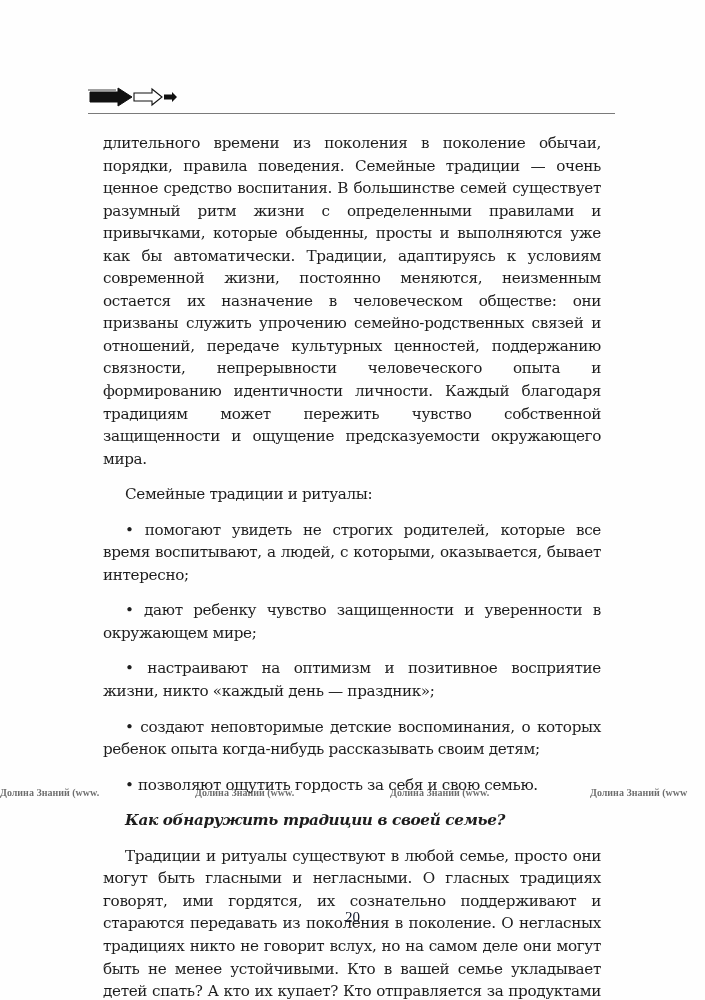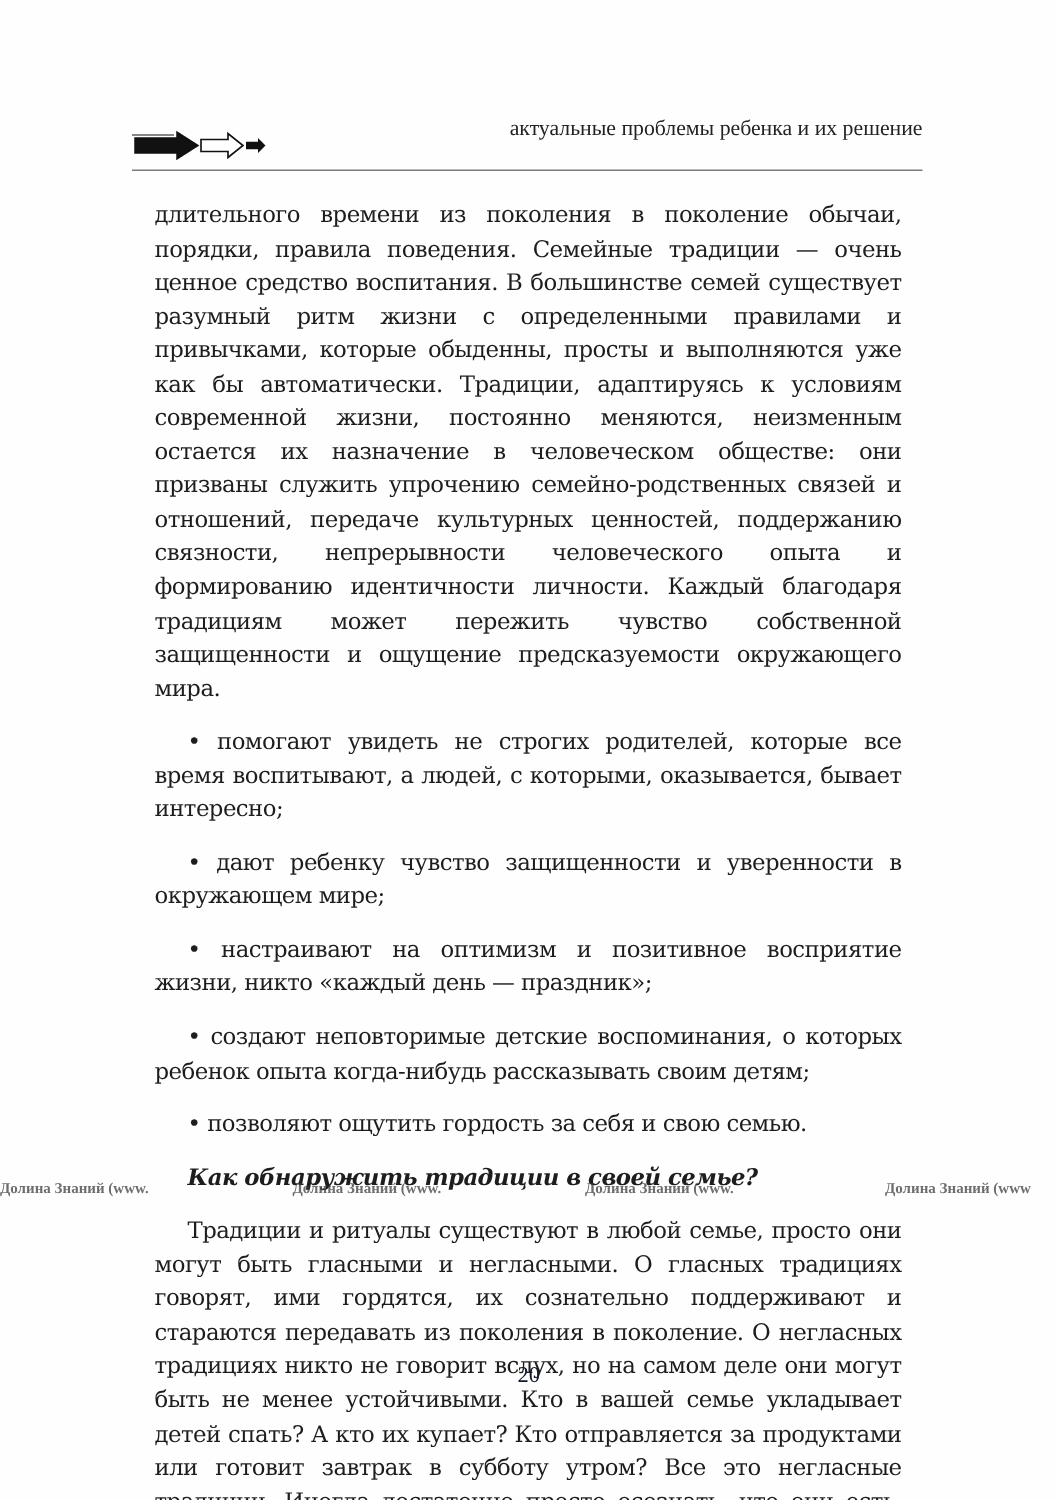--- a/index.html
+++ b/index.html
@@ -33,27 +33,27 @@
 <div class="page">
 
   <div class="header">
     <svg class="header-arrows" viewBox="0 0 100 20" width="100" height="20">
       <path d="M2 5 L30 5 L30 1 L44 10 L30 19 L30 15 L2 15 Z" fill="#111" stroke="#111" stroke-width="1"></path>
       <path d="M0 3 L28 3" stroke="#111" stroke-width="0.8" fill="none"></path>
       <path d="M46 6 L64 6 L64 2 L74 10 L64 18 L64 14 L46 14 Z" fill="#fff" stroke="#111" stroke-width="1.1"></path>
       <path d="M76 7.5 L84 7.5 L84 5 L89 10 L84 15 L84 12.5 L76 12.5 Z" fill="#111"></path>
     </svg>
     <div class="header-title">
-      <div>актуальные проблемы ребенка и их решение</div>
     </div>
   </div>
   <div class="header-rule"></div>
 
   <div class="body-text">
     <p>длительного времени из поколения в поколение обычаи, порядки, правила поведения. Семейные традиции — очень ценное средство воспитания. В большинстве семей существует разумный ритм жизни с определенными правилами и привычками, которые обыденны, просты и выполняются уже как бы автоматически. Традиции, адаптируясь к условиям современной жизни, постоянно меняются, неизменным остается их назначение в человеческом обществе: они призваны служить упрочению семейно-родственных связей и отношений, передаче культурных ценностей, поддержанию связности, непрерывности человеческого опыта и формированию идентичности личности. Каждый благодаря традициям может пережить чувство собственной защищенности и ощущение предсказуемости окружающего мира.</p>
+    <p class="indent">Семейные традиции и ритуалы:</p>
     <p class="indent">• помогают увидеть не строгих родителей, которые все время воспитывают, а людей, с которыми, оказывается, бывает интересно;</p>
     <p class="indent">• дают ребенку чувство защищенности и уверенности в окружающем мире;</p>
     <p class="indent">• настраивают на оптимизм и позитивное восприятие жизни, никто «каждый день — праздник»;</p>
     <p class="indent">• создают неповторимые детские воспоминания, о которых ребенок опыта когда-нибудь рассказывать своим детям;</p>
     <p class="indent">• позволяют ощутить гордость за себя и свою семью.</p>
     <p class="heading">Как обнаружить традиции в своей семье?</p>
     <p class="indent">Традиции и ритуалы существуют в любой семье, просто они могут быть гласными и негласными. О гласных традициях говорят, ими гордятся, их сознательно поддерживают и стараются передавать из поколения в поколение. О негласных традициях никто не говорит вслух, но на самом деле они могут быть не менее устойчивыми. Кто в вашей семье укладывает детей спать? А кто их купает? Кто отправляется за продуктами или готовит завтрак в субботу утром? Все это негласные традиции. Иногда достаточно просто осознать, что они есть, чтобы превратить привычный ритуал в повод для гордости.</p>
 
   </div>
 

